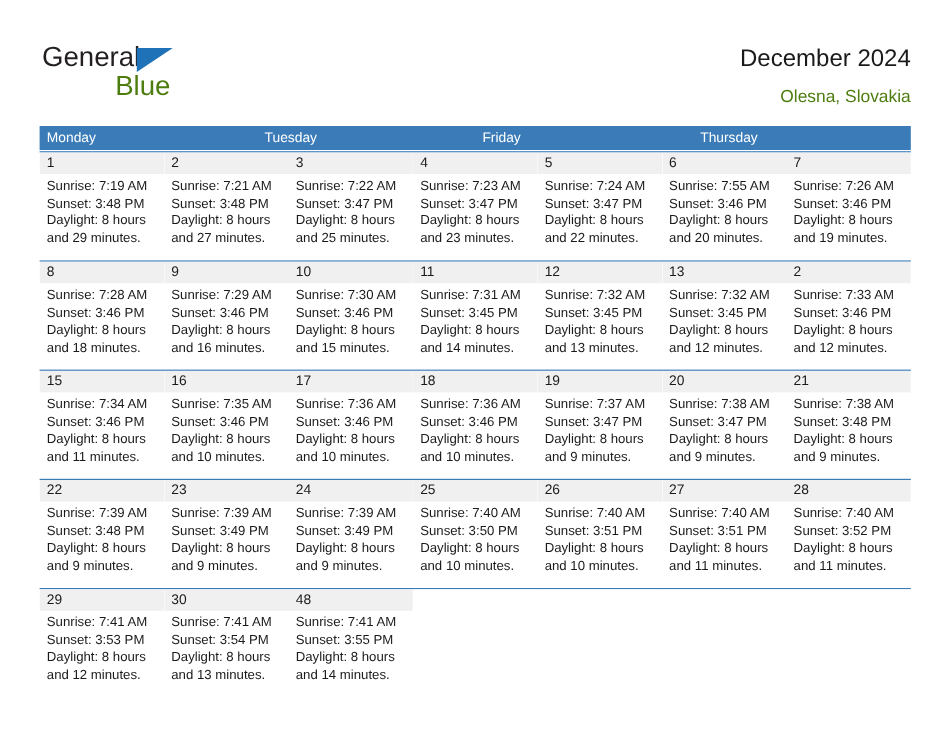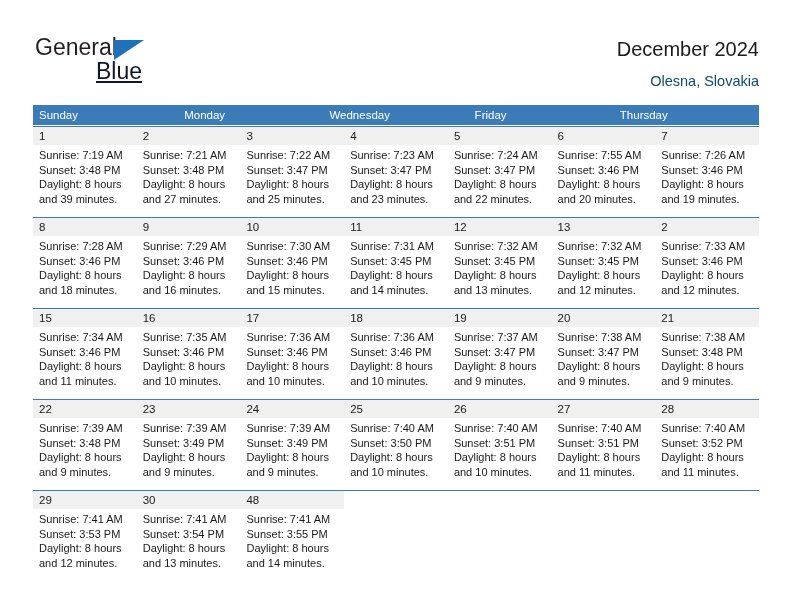--- a/index.html
+++ b/index.html
@@ -52,40 +52,39 @@
     width: 0;
     height: 0;
     border-left: 30px solid #1f72b8;
     border-bottom: 20px solid transparent;
   }
   .logo-blue {
     position: absolute;
     left: 63px;
     top: 24px;
     font-size: 23px;
-    color: #0f172a;
+    color: #4d7c0f;
     line-height: 26px;
-    text-decoration: underline;
   }
   .title-block {
     position: absolute;
     right: 0;
     top: 0;
     text-align: right;
   }
   .cal-title {
     font-size: 20px;
     font-weight: normal;
     color: #1a1a1a;
     line-height: 38px;
     white-space: nowrap;
   }
   .cal-subtitle {
     font-size: 14.5px;
-    color: #0c4a6e;
+    color: #4d7c0f;
     line-height: 20px;
     margin-top: 3px;
     white-space: nowrap;
   }
 
   
   .calendar {
     position: absolute;
     left: 33px;
     top: 105px;
@@ -159,35 +158,34 @@
 
     <div class="title-block">
       <div class="cal-title">December 2024</div>
       <div class="cal-subtitle">Olesna, Slovakia</div>
     </div>
 
   </div>
 
   <div class="calendar">
     <div class="weekdays">
-        <div class="weekday">Sunday</div>
         <div class="weekday">Monday</div>
-        <div class="weekday">Wednesday</div>
+        <div class="weekday">Tuesday</div>
         <div class="weekday">Friday</div>
         <div class="weekday">Thursday</div>
       </div>
     <div id="weeks-container">
         <div class="week">
           <div class="cell">
             <div class="cell-daynum">1</div>
             <div class="cell-body">
               <div class="cell-line">Sunrise: 7:19 AM</div>
               <div class="cell-line">Sunset: 3:48 PM</div>
               <div class="cell-line">Daylight: 8 hours</div>
-              <div class="cell-line">and 39 minutes.</div>
+              <div class="cell-line">and 29 minutes.</div>
             </div>
           </div>
           <div class="cell">
             <div class="cell-daynum">2</div>
             <div class="cell-body">
               <div class="cell-line">Sunrise: 7:21 AM</div>
               <div class="cell-line">Sunset: 3:48 PM</div>
               <div class="cell-line">Daylight: 8 hours</div>
               <div class="cell-line">and 27 minutes.</div>
             </div>

